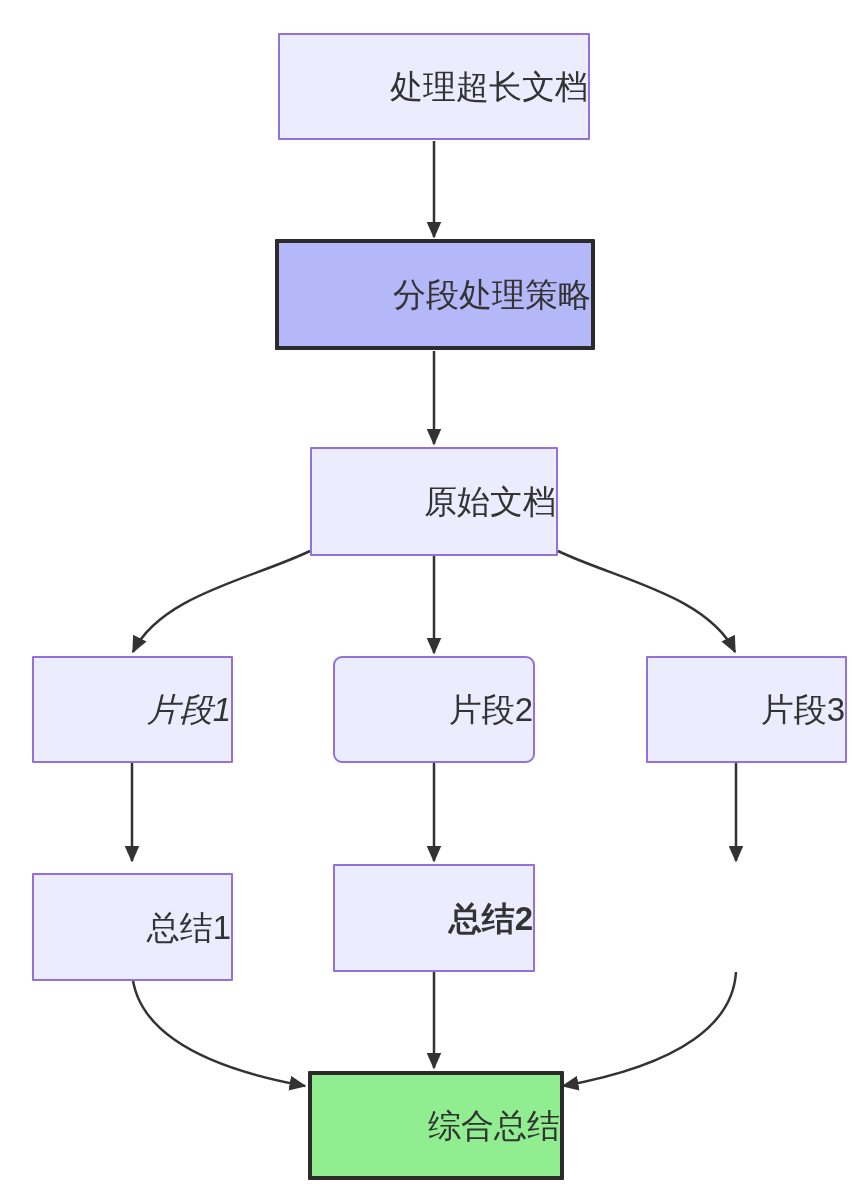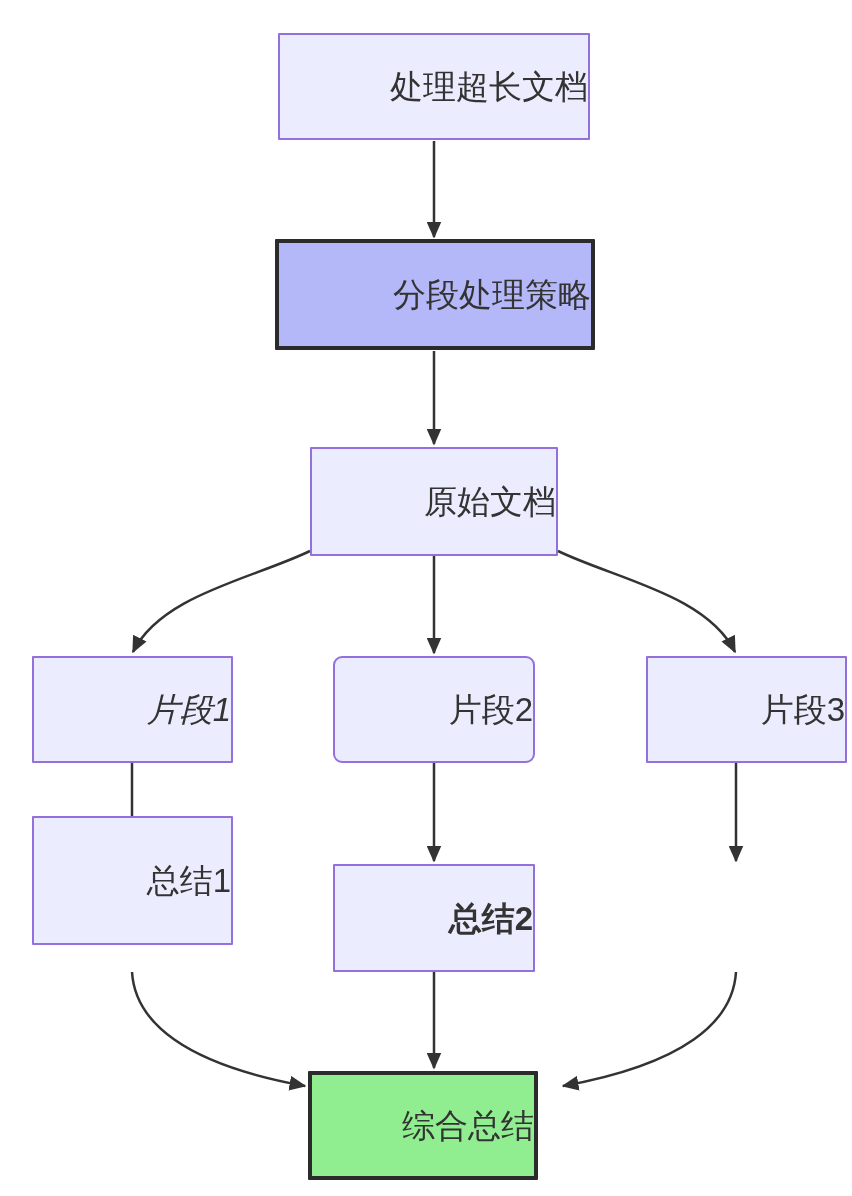--- a/index.html
+++ b/index.html
@@ -86,26 +86,26 @@
   </div>
 
   <div class="node" style="left:333px; top:656px; width:202px; height:107px;border-radius:9px;">
     <span>片段2</span>
   </div>
 
   <div class="node" style="left:635px; top:656px; width:201px; height:107px;margin-left:11px;">
     <span>片段3</span>
   </div>
 
-  <div class="node" style="left:32px; top:816px; width:201px; height:129px;">
+  <div class="node" style="left:32px; top:873px; width:201px; height:108px;">
     <span>总结1</span>
   </div>
 
   <div class="node" style="left:333px; top:864px; width:202px; height:108px;font-weight:bold;">
     <span>总结2</span>
   </div>
 
 
-  <div class="node node--result" style="left:308px; top:1071px; width:230px; height:109px;">
+  <div class="node node--result" style="left:308px; top:1071px; width:256px; height:109px;">
     <span>综合总结</span>
   </div>
 
 </div>
 
 </body></html>

